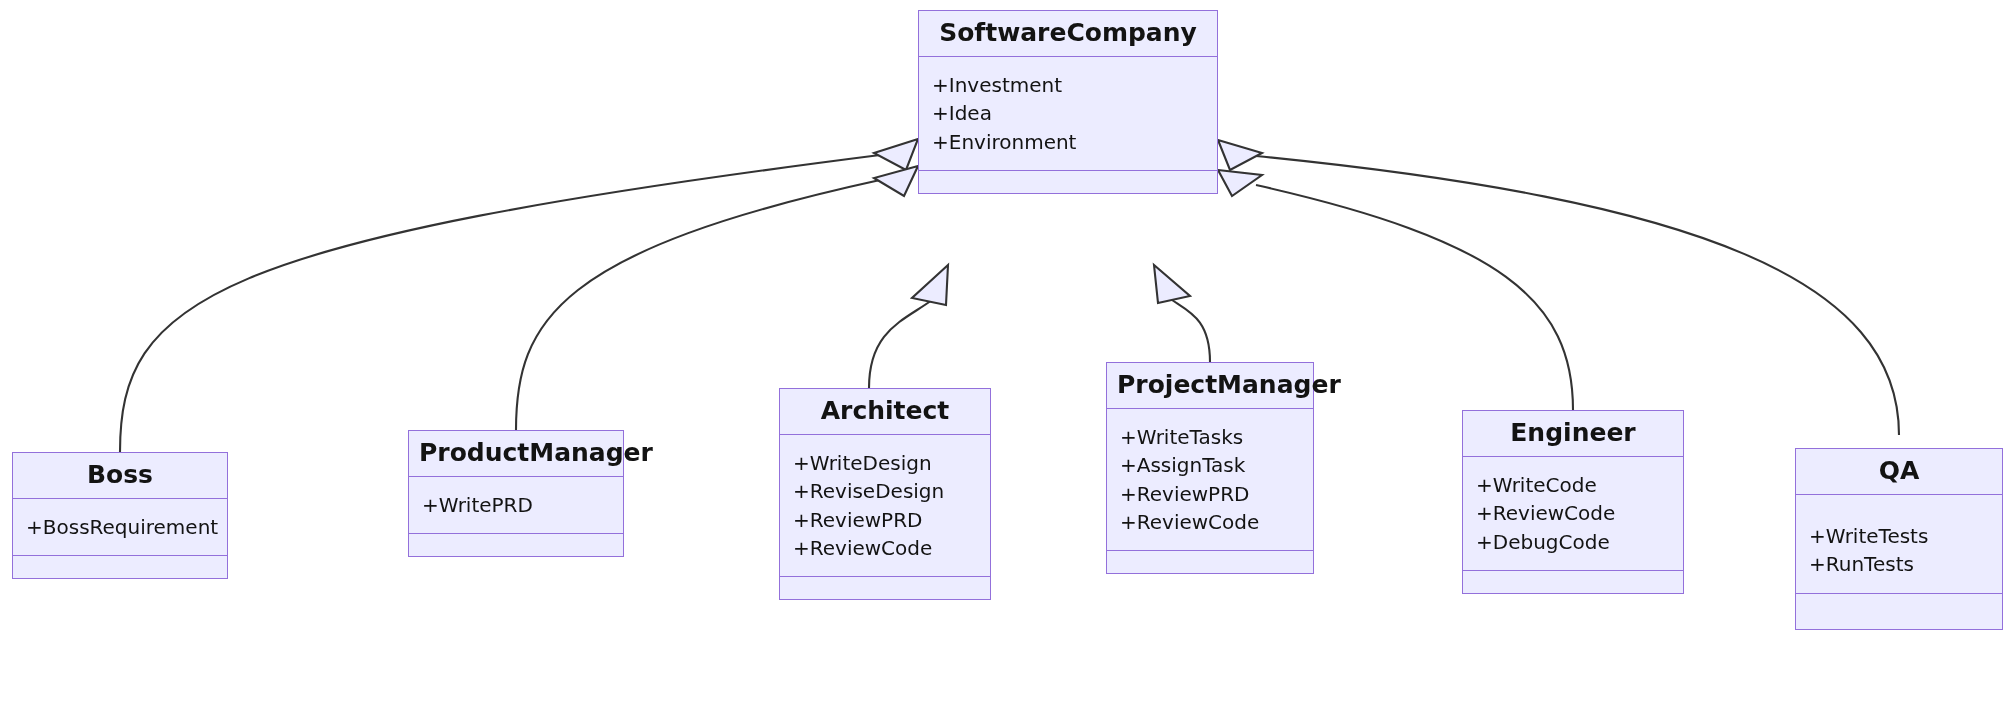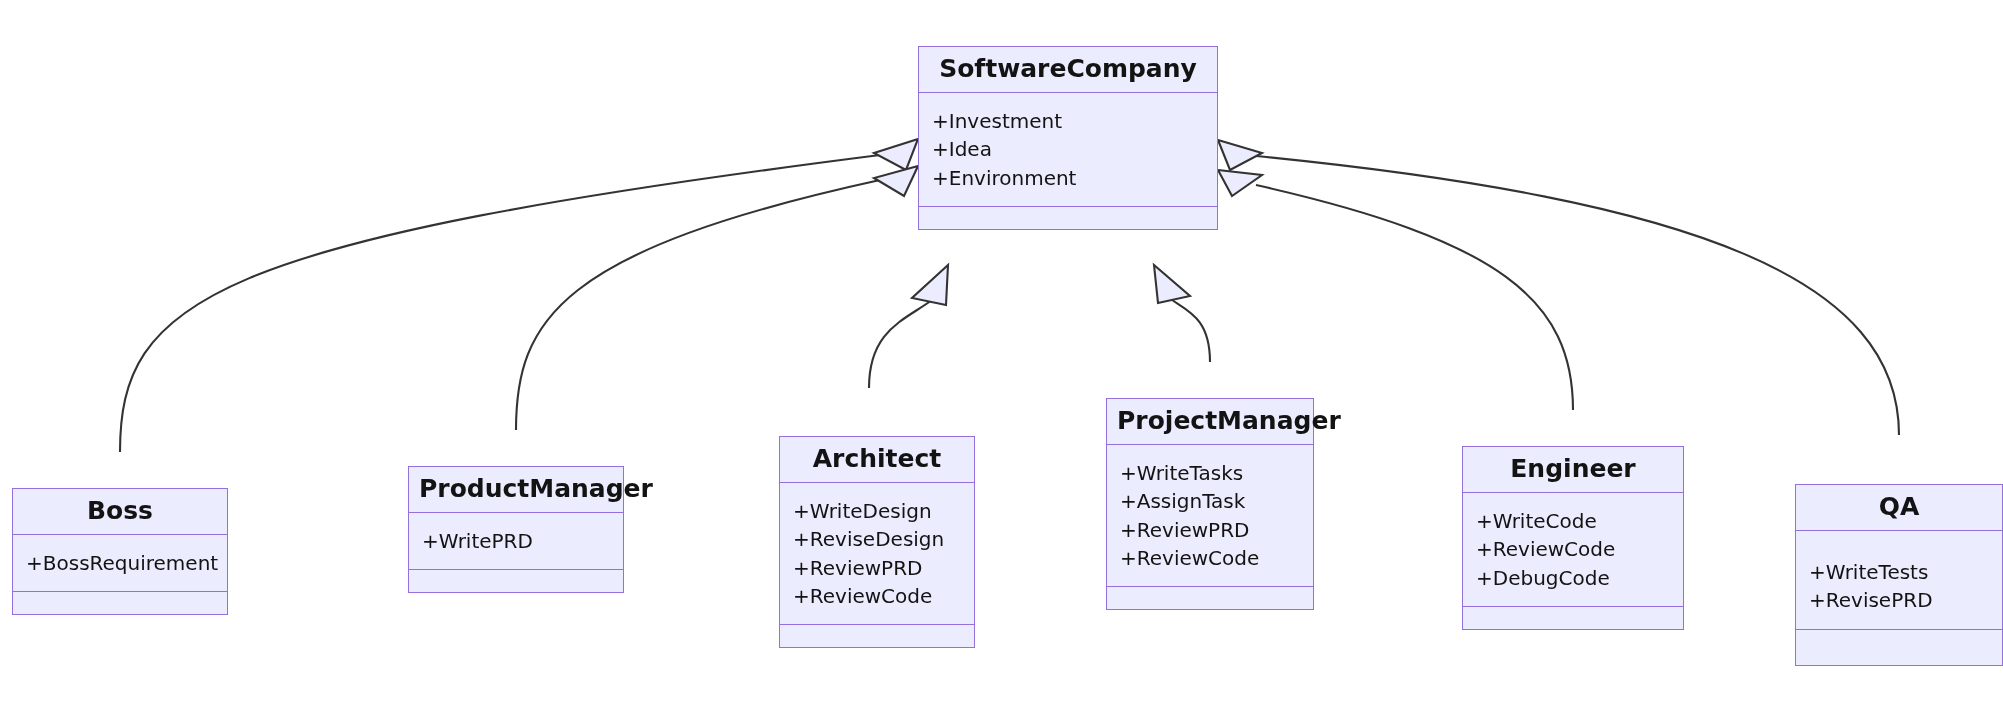--- a/index.html
+++ b/index.html
@@ -25,21 +25,20 @@
     height: 722px;
     pointer-events: none;
   }
   .uml-class {
     position: absolute;
     box-sizing: border-box;
     background: #ECECFF;
     border: 1.6px solid #9370DB;
     display: flex;
     flex-direction: column;
-    margin-top: 36px;
   }
   .class-title {
     box-sizing: border-box;
     text-align: center;
     font-weight: bold;
     font-size: 25px;
     color: #131313;
     padding: 9px 10px 10px 10px;
     border-bottom: 1.6px solid #9370DB;
     line-height: 1.05;
@@ -120,21 +119,21 @@
   </div>
 
   <div class="uml-class" style="left:408px; top:430px; width:216px;">
     <div class="class-title">ProductManager</div>
     <div class="class-attrs">
       <div class="attr-row">+WritePRD</div>
     </div>
     <div class="class-methods"></div>
   </div>
 
-  <div class="uml-class" style="left:779px; top:400px; width:196px;">
+  <div class="uml-class" style="left:779px; top:388px; width:212px;">
     <div class="class-title">Architect</div>
     <div class="class-attrs">
       <div class="attr-row">+WriteDesign</div>
       <div class="attr-row">+ReviseDesign</div>
       <div class="attr-row">+ReviewPRD</div>
       <div class="attr-row">+ReviewCode</div>
     </div>
     <div class="class-methods"></div>
   </div>
 
@@ -156,18 +155,18 @@
       <div class="attr-row">+ReviewCode</div>
       <div class="attr-row">+DebugCode</div>
     </div>
     <div class="class-methods"></div>
   </div>
 
   <div class="uml-class" style="left:1795px; top:448px; width:208px;gap:13px;">
     <div class="class-title">QA</div>
     <div class="class-attrs">
       <div class="attr-row">+WriteTests</div>
-      <div class="attr-row">+RevisePRD</div>
+      <div class="attr-row">+RunTests</div>
     </div>
     <div class="class-methods"></div>
   </div>
 
 </div>
 
 </body></html>

